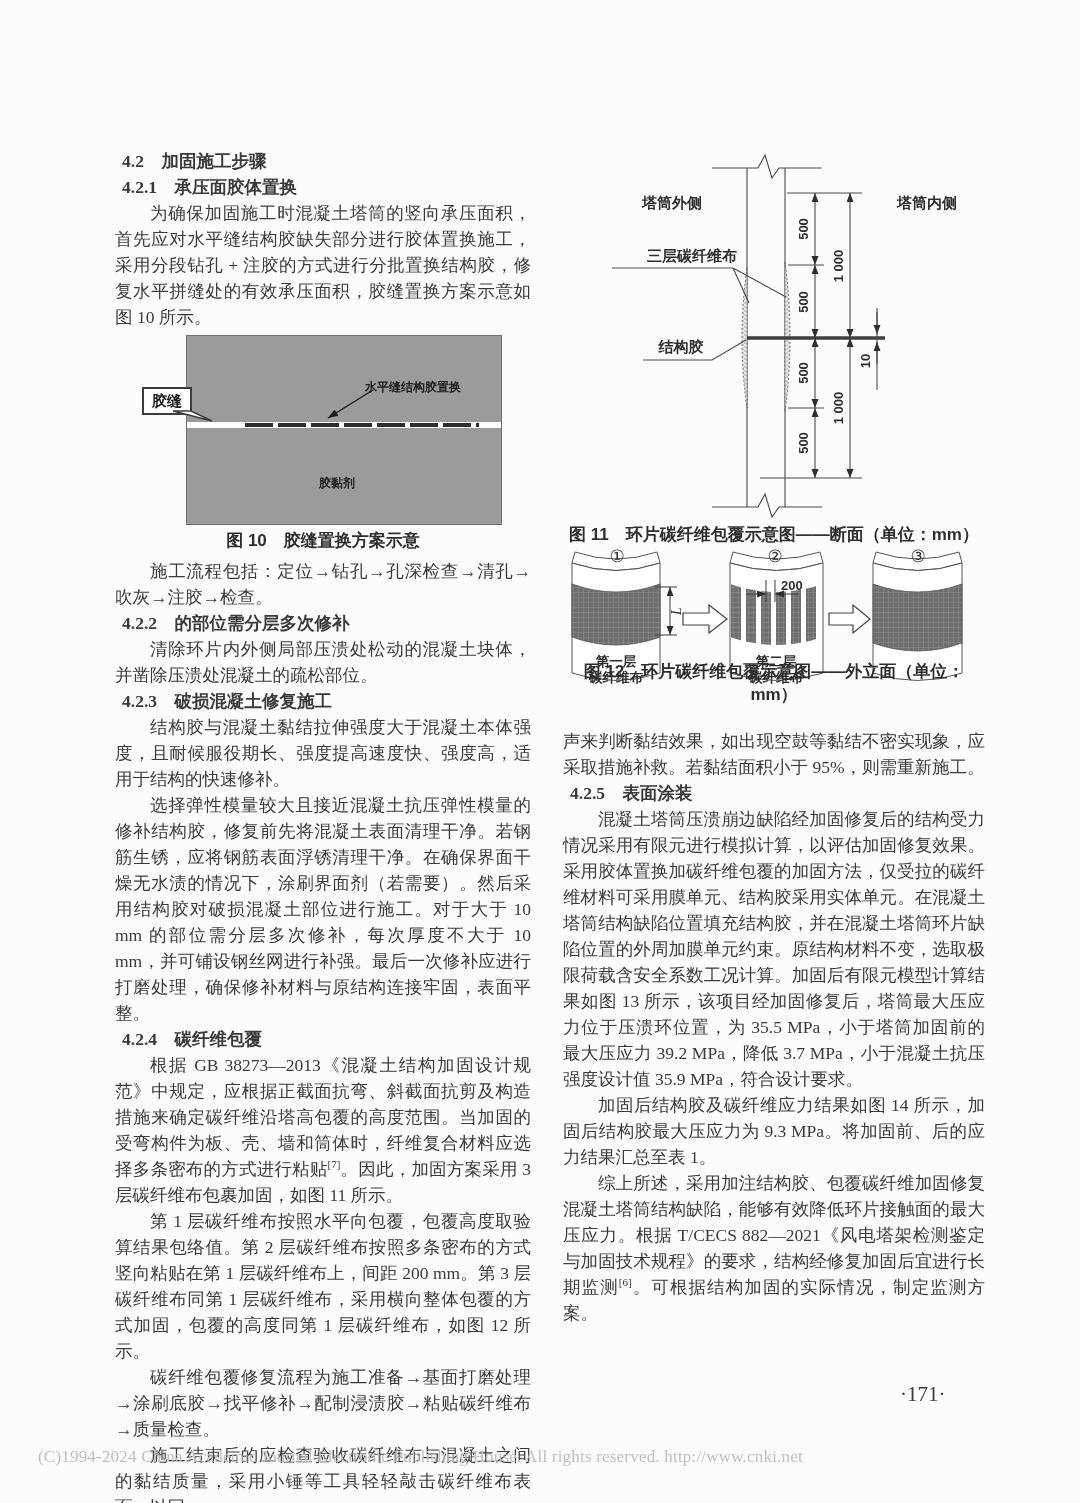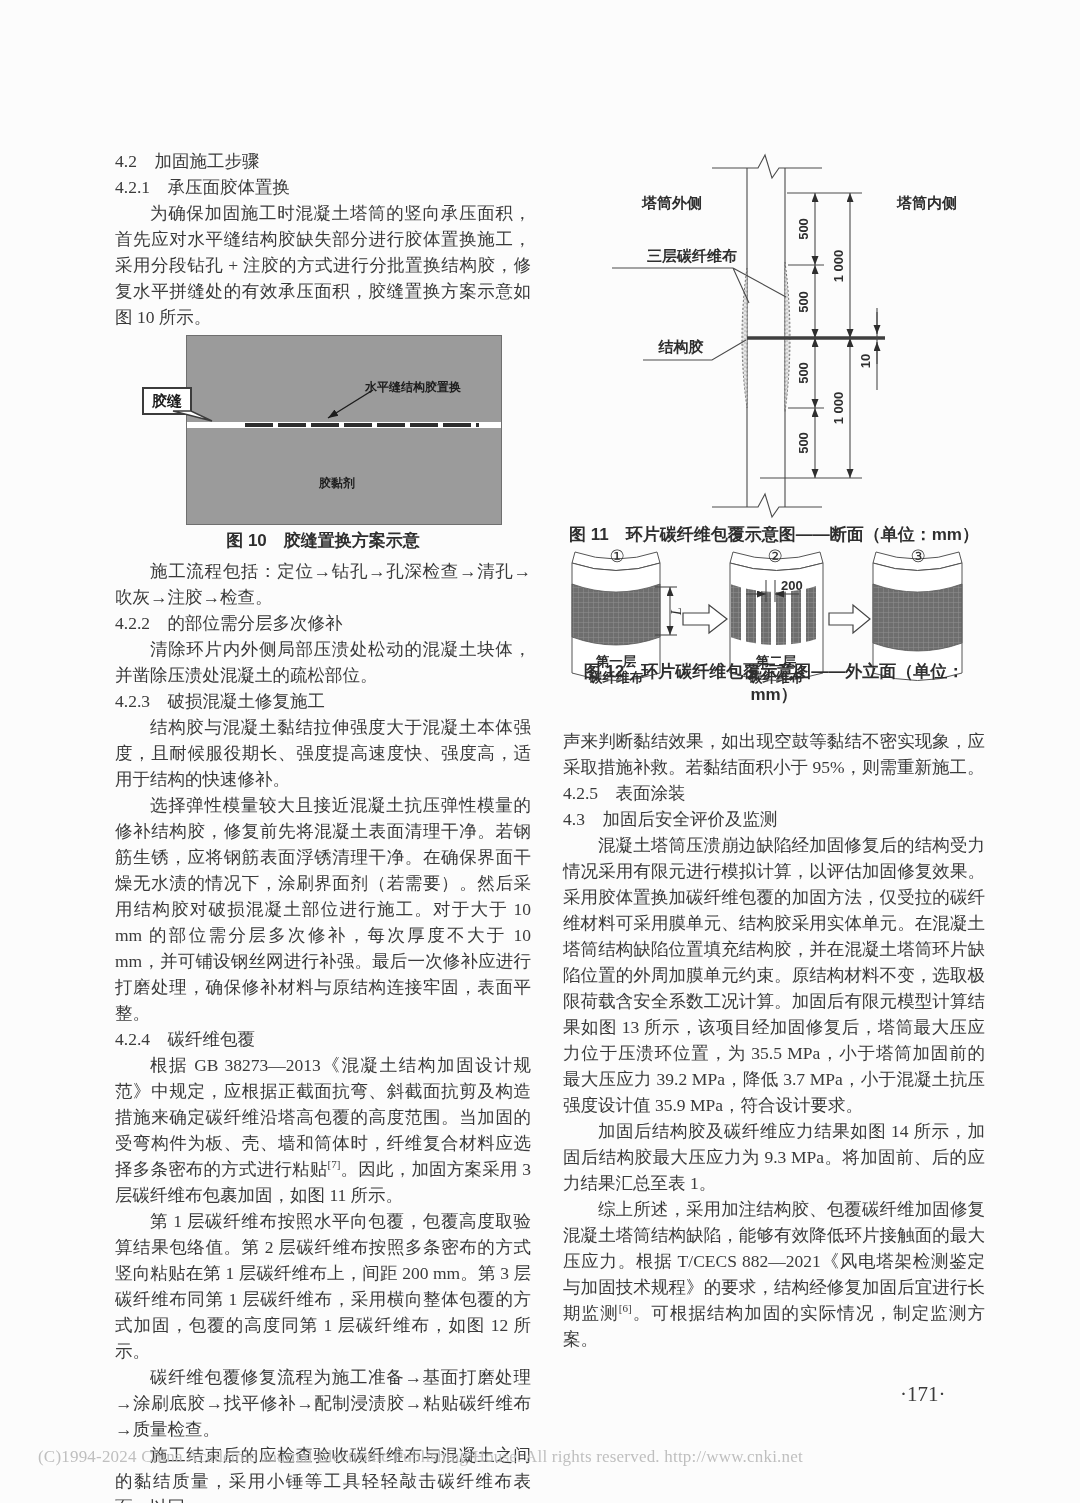--- a/index.html
+++ b/index.html
@@ -1,21 +1,21 @@
 <!DOCTYPE html>
 <html><head>
 <meta charset="utf-8">
 <style>
   html,body{margin:0;padding:0;background:#e9e9e9;}
   .page{position:relative;width:1080px;height:1503px;background:#fcfcfc;overflow:hidden;
         font-family:"Liberation Serif",serif;color:#3a3a3a;margin:0 auto;}
   .col{position:absolute;font-size:17.5px;line-height:26px;text-align:justify;}
   .col p{margin:0;text-indent:2em;}
   .col p.noindent{text-indent:0;}
-  .col .hd{font-weight:400;text-indent:0;line-height:26px;}
+  .col .hd{font-weight:700;text-indent:0;line-height:26px;margin-left:7px;}
   sup{font-size:11px;line-height:0;}
   .figcap{position:absolute;font-weight:700;font-size:17px;text-align:center;color:#2e2e2e;
           font-family:"Liberation Sans",sans-serif;}
   
   .fig10wrap{position:relative;height:222px;margin:2px 0 4px 0;}
   .f10gray{position:absolute;left:71px;top:3px;width:314px;height:188px;background:#9b9b9b;
            border:1px solid #6f6f6f;}
   .f10joint{position:absolute;left:0;right:0;top:86px;height:6px;background:#ffffff;}
   .f10dash{position:absolute;left:58px;right:22px;top:1px;height:4px;
            background:repeating-linear-gradient(90deg,#2e2e2e 0 28px,rgba(255,255,255,.85) 28px 33px);}
@@ -195,21 +195,20 @@
 
     <text font-size="17" font-family="Liberation Sans,sans-serif" fill="#2e2e2e" text-anchor="middle" x="54" y="15">①</text>
     <text font-size="17" font-family="Liberation Sans,sans-serif" fill="#2e2e2e" text-anchor="middle" x="212" y="15">②</text>
     <text font-size="17" font-family="Liberation Sans,sans-serif" fill="#2e2e2e" text-anchor="middle" x="355" y="15">③</text>
   </svg>
   <div class="figcap" style="left:563px;top:660px;width:422px;">图 12　环片碳纤维包覆示意图——外立面（单位：mm）</div>
 
   <div class="col" style="left:563px;top:728px;width:422px;">
     <p class="noindent">声来判断黏结效果，如出现空鼓等黏结不密实现象，应采取措施补救。若黏结面积小于 95%，则需重新施工。</p>
     <div class="hd">4.2.5　表面涂装</div>
-    <div class="hd">4.3　加固后安全评价及监测</div>
     <p>混凝土塔筒压溃崩边缺陷经加固修复后的结构受力情况采用有限元进行模拟计算，以评估加固修复效果。采用胶体置换加碳纤维包覆的加固方法，仅受拉的碳纤维材料可采用膜单元、结构胶采用实体单元。在混凝土塔筒结构缺陷位置填充结构胶，并在混凝土塔筒环片缺陷位置的外周加膜单元约束。原结构材料不变，选取极限荷载含安全系数工况计算。加固后有限元模型计算结果如图 13 所示，该项目经加固修复后，塔筒最大压应力位于压溃环位置，为 35.5 MPa，小于塔筒加固前的最大压应力 39.2 MPa，降低 3.7 MPa，小于混凝土抗压强度设计值 35.9 MPa，符合设计要求。</p>
     <p>加固后结构胶及碳纤维应力结果如图 14 所示，加固后结构胶最大压应力为 9.3 MPa。将加固前、后的应力结果汇总至表 1。</p>
     <p><span>综上所述，采用加注结构胶、包覆碳纤维加固修复混凝土塔筒结构缺陷，能够有效降低环片接触面的最大压应力。根据 T/CECS 882—2021《风电塔架检测鉴定与加固技术规程》的要求，结构经修复加固后宜进行长期监测</span><sup>[6]</sup><span>。可根据结构加固的实际情况，制定监测方案。</span></p>
   </div>
 
   <div class="pagenum">·171·</div>
   <div class="footer">(C)1994-2024 China Academic Journal Electronic Publishing House. All rights reserved.    http://www.cnki.net</div>
 </div>
 
 </body></html>

